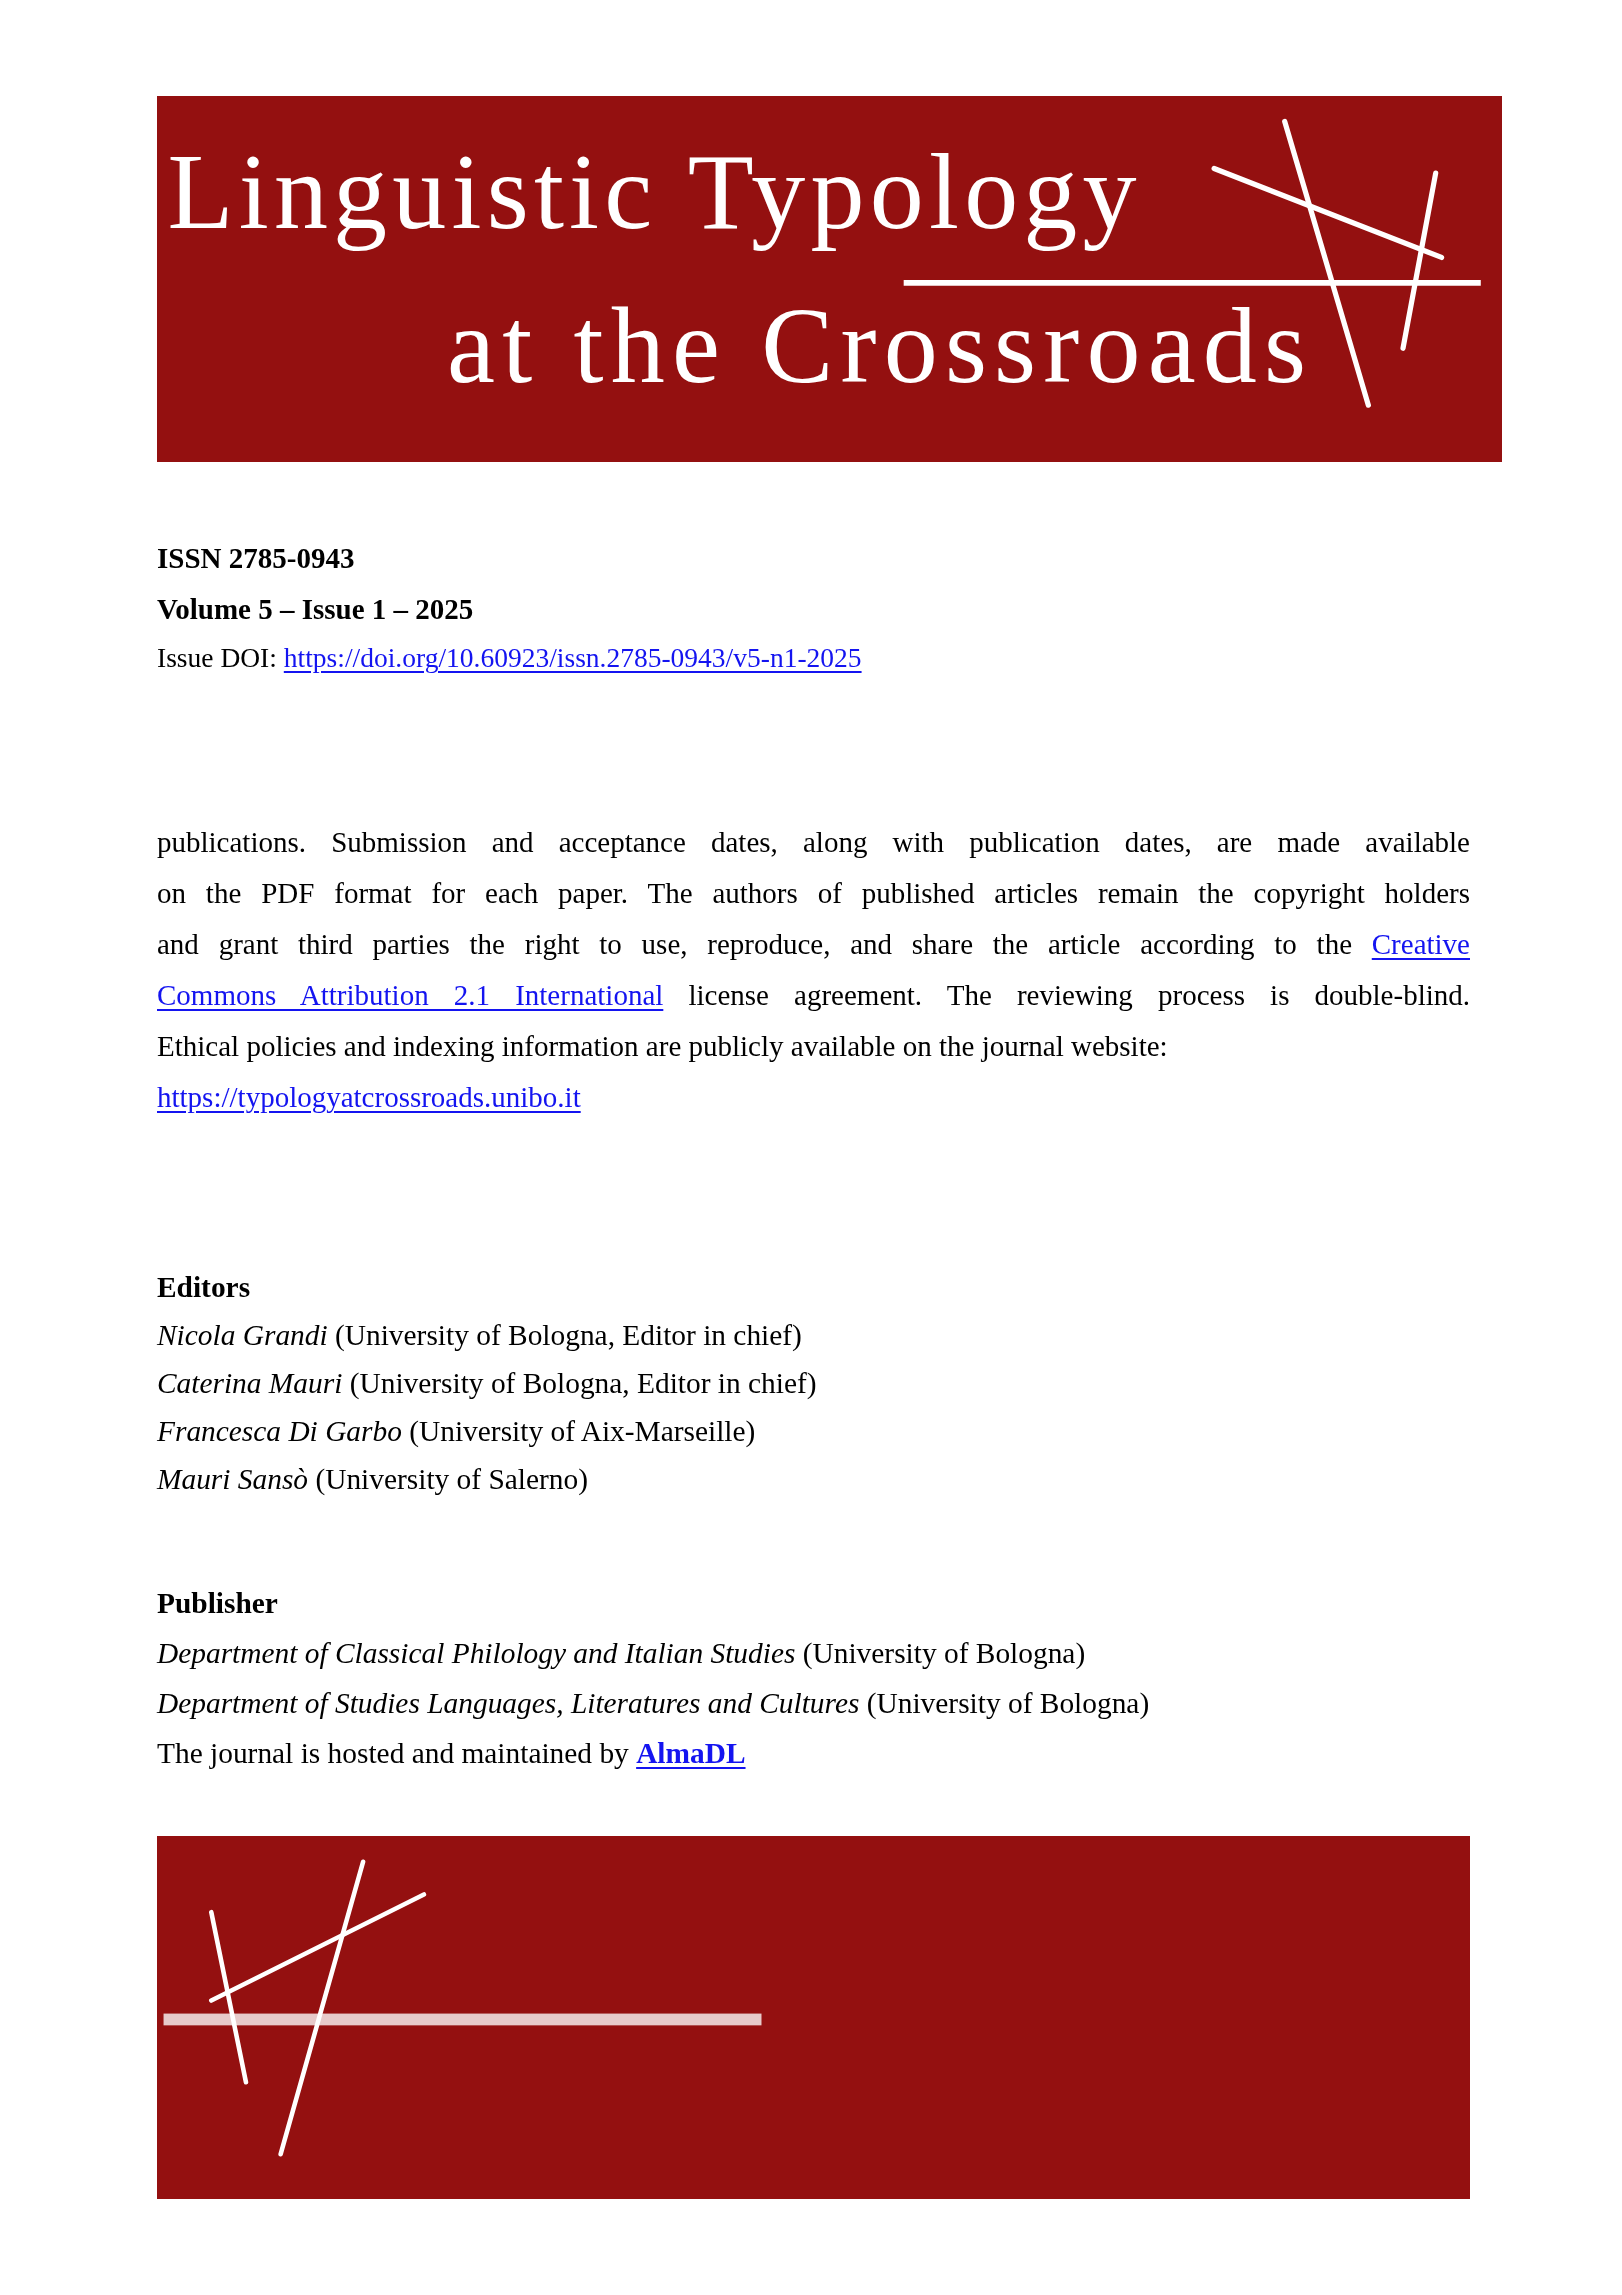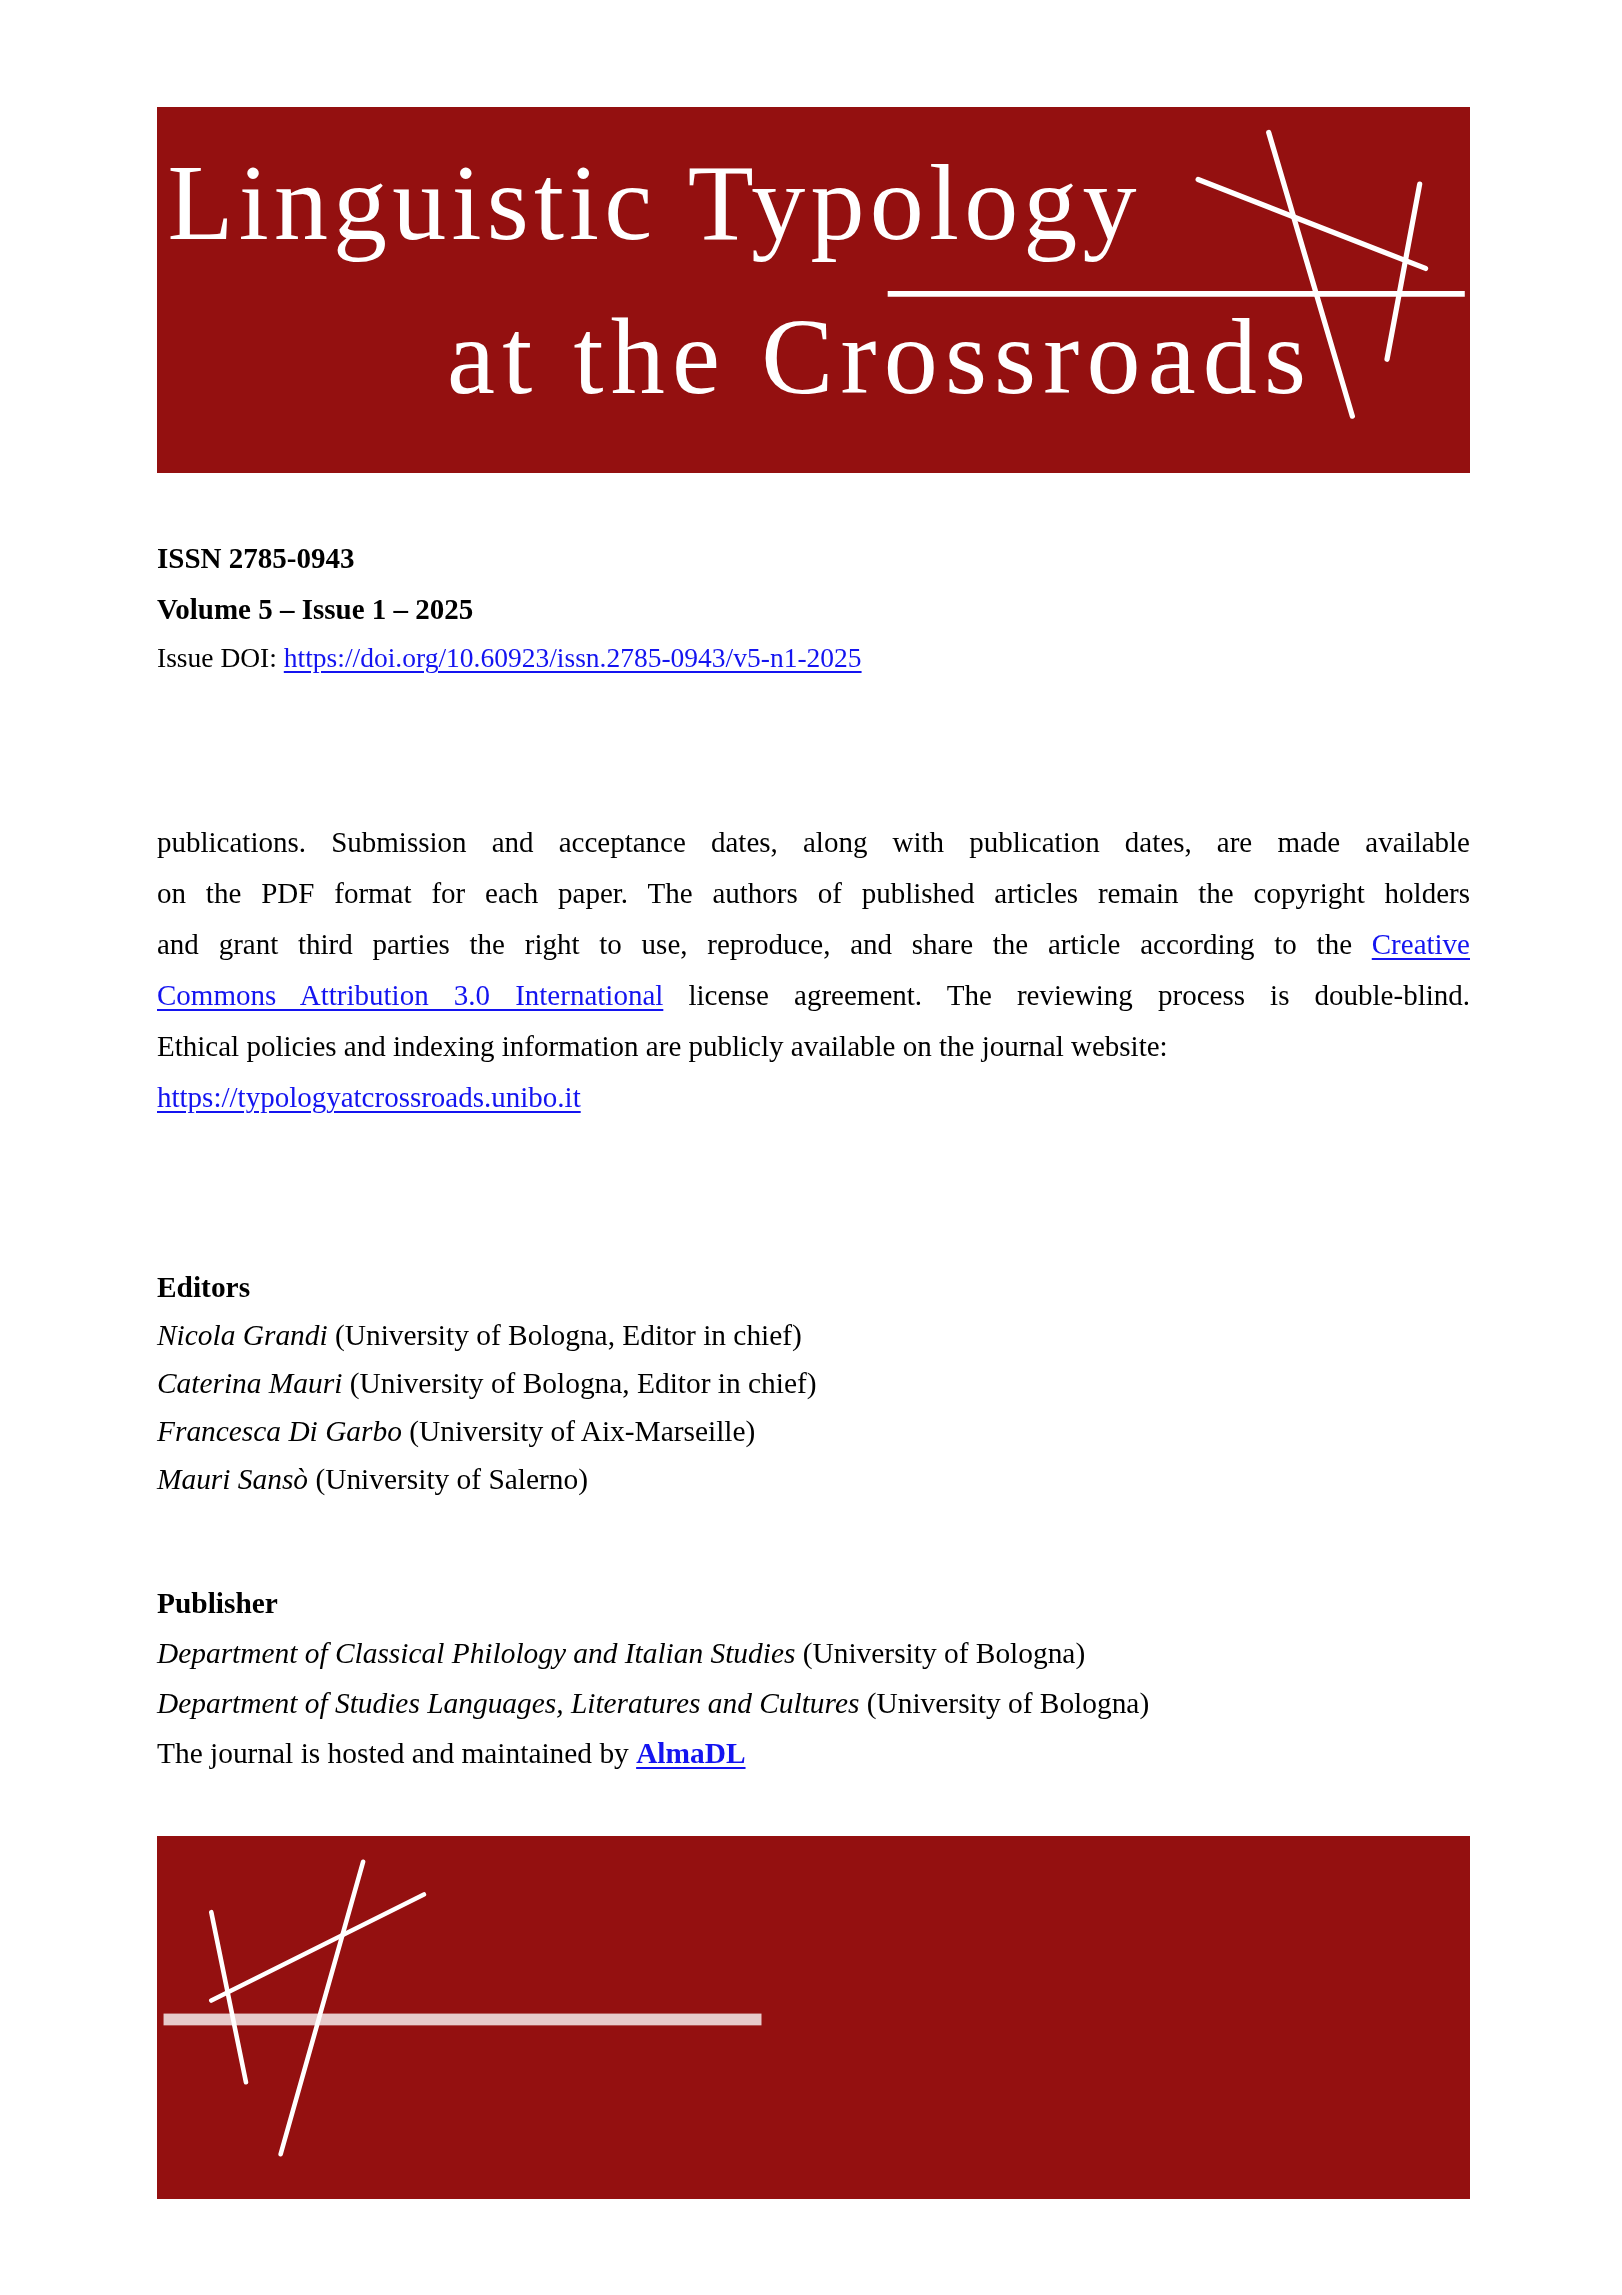--- a/index.html
+++ b/index.html
@@ -12,22 +12,23 @@
   .page{
     position:relative;
     width:1622px;height:2295px;
     background:#ffffff;
     font-family:"Liberation Serif", serif;
     color:var(--text-black);
     overflow:hidden;
   }
   
   .banner-top{
-    position:absolute;left:157px;top:107px;width:1313px;height:366px;
+    position:absolute;left:157px;top:96px;width:1313px;height:366px;
     background:var(--banner-red);
+    padding-left:32px;
   }
   .banner-top .title1{
     position:absolute;left:10.5px;top:42px;
     font-size:108px;line-height:108px;letter-spacing:5.2px;
     color:var(--title-white);white-space:nowrap;
   }
   .banner-top .title2{
     position:absolute;left:290px;top:196px;
     font-size:108px;line-height:108px;letter-spacing:7.2px;
     color:var(--title-white);white-space:nowrap;
@@ -75,21 +76,21 @@
   <div class="issue-info" style="top:542px;height:157px;">
     <div class="issn-line">ISSN 2785-0943</div>
     <div class="volume-line">Volume 5 – Issue 1 – 2025</div>
     <div class="doi-line"><span>Issue DOI: </span><a href="#">https://doi.org/10.60923/issn.2785-0943/v5-n1-2025</a></div>
   </div>
 
   <div class="about">
     <div class="ln just">publications. Submission and acceptance dates, along with publication dates, are made available</div>
     <div class="ln just">on the PDF format for each paper. The authors of published articles remain the copyright holders</div>
     <div class="ln just"><span>and grant third parties the right to use, reproduce, and share the article according to the </span><a href="#">Creative</a></div>
-    <div class="ln just"><a href="#">Commons Attribution 3.0 International</a><span> license agreement. The reviewing process is double-blind.</span></div>
+    <div class="ln just"><a href="#">Commons Attribution 2.1 International</a><span> license agreement. The reviewing process is double-blind.</span></div>
     <div class="ln">Ethical policies and indexing information are publicly available on the journal website:</div>
     <div class="ln"><a href="#">https://typologyatcrossroads.unibo.it</a></div>
   </div>
 
   <div class="editors">
     <div class="ln hd">Editors</div>
     <div class="ln"><span class="it">Nicola Grandi</span><span> (University of Bologna, Editor in chief)</span></div>
     <div class="ln"><span class="it">Caterina Mauri</span><span> (University of Bologna, Editor in chief)</span></div>
     <div class="ln"><span class="it">Francesca Di Garbo</span><span> (University of Aix-Marseille)</span></div>
     <div class="ln"><span class="it">Mauri Sansò</span><span> (University of Salerno)</span></div>

